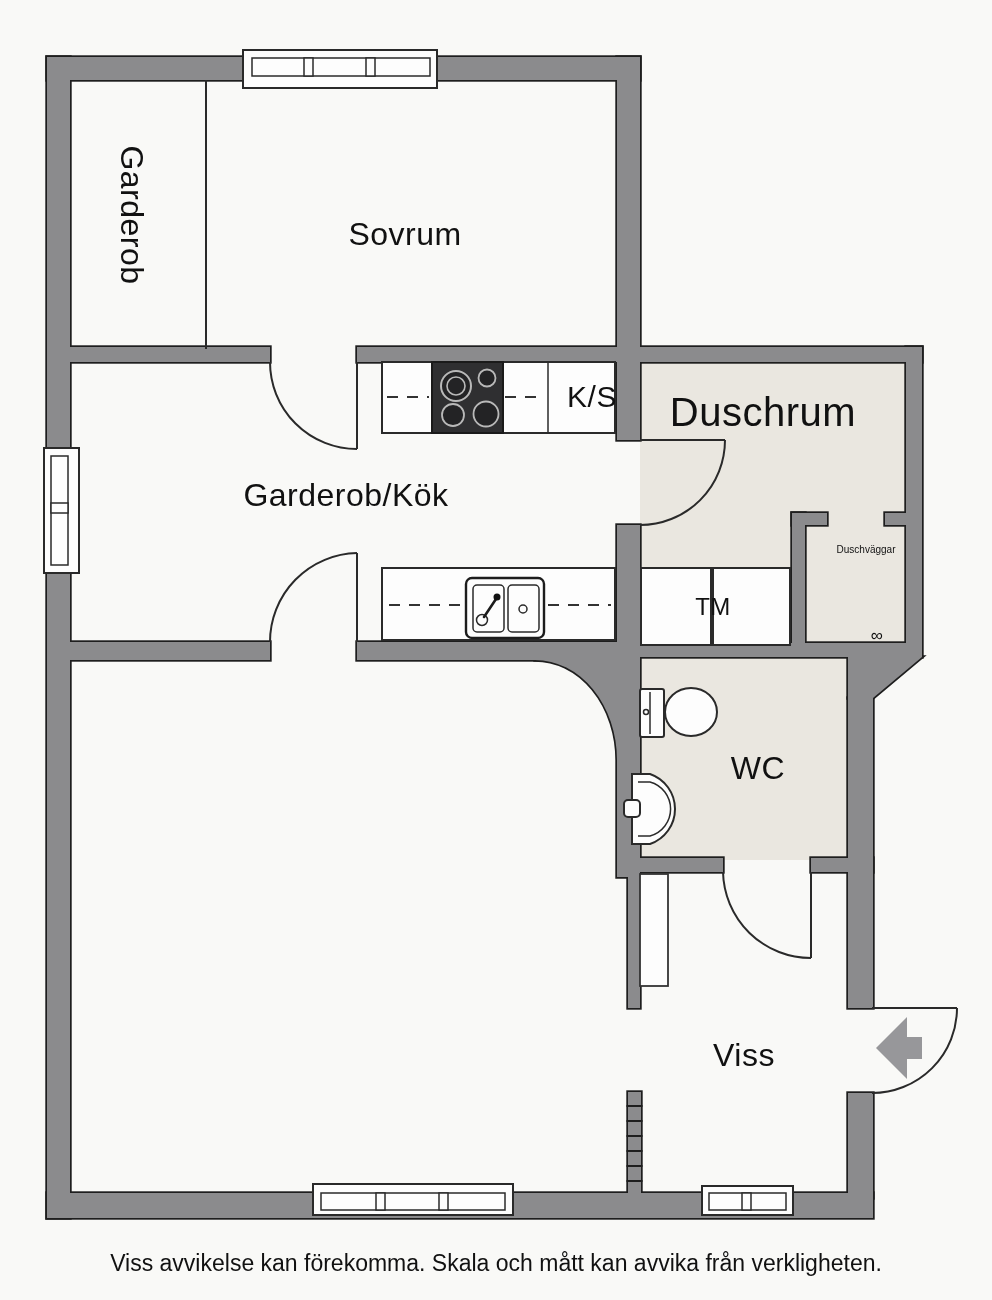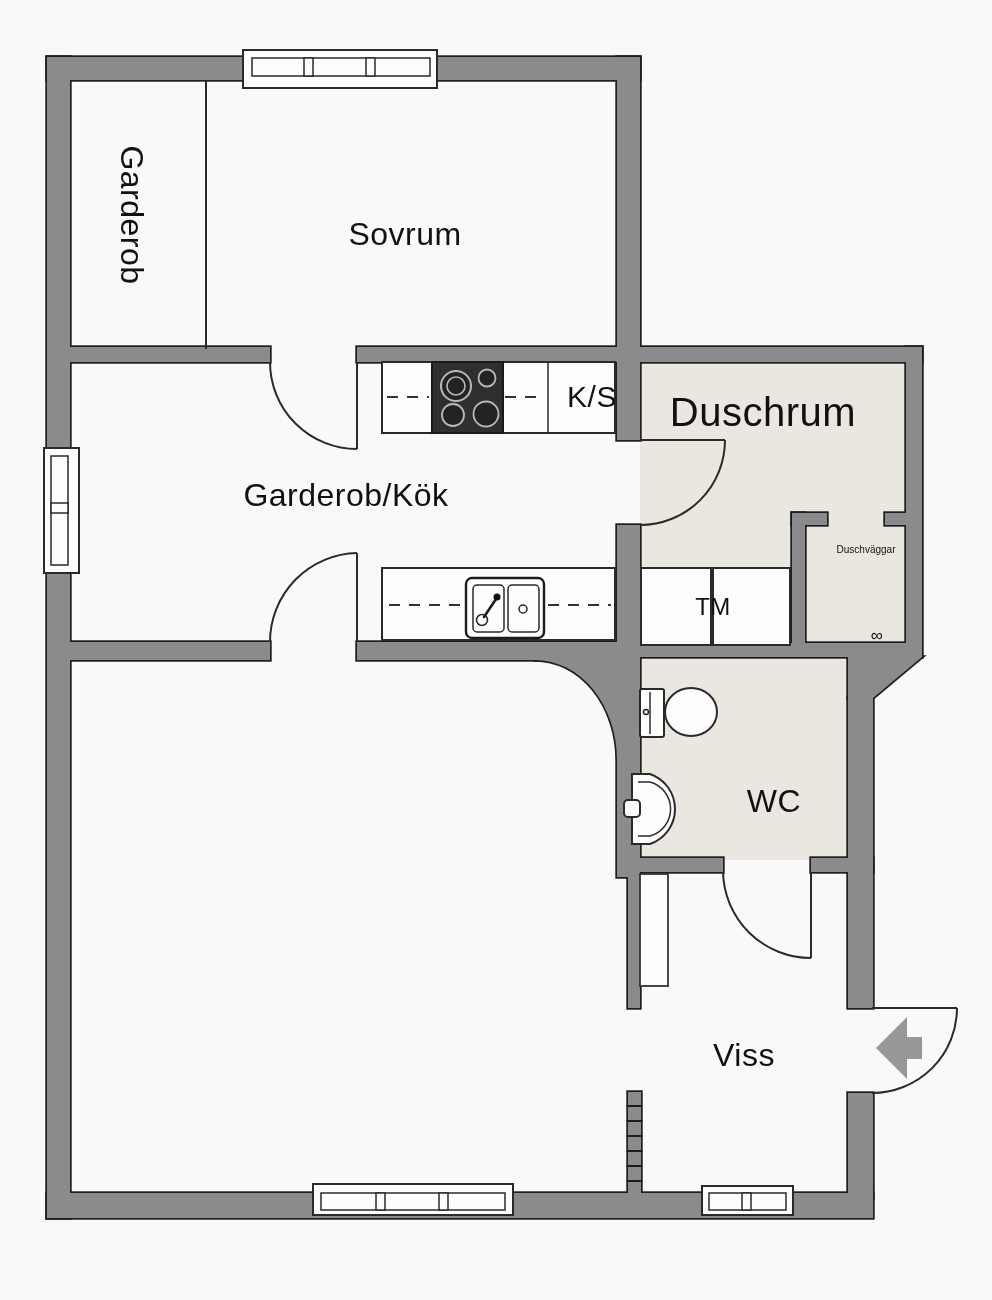--- a/index.html
+++ b/index.html
@@ -172,17 +172,18 @@
     <rect x="640" y="874" width="28" height="112" fill="#fdfdfd" stroke="#333" stroke-width="1.8"></rect>
   </svg>
 
   <div class="label rot" style="left:131px;top:215px;">Garderob</div>
   <div class="label" style="left:405px;top:234px;">Sovrum</div>
   <div class="label" style="left:346px;top:495px;">Garderob/Kök</div>
   <div class="label" style="left:584px;top:397px;font-size:30px;margin-left:8px;">K/S</div>
   <div class="label" style="left:763px;top:412px;font-size:40px;">Duschrum</div>
   <div class="label small" style="left:866px;top:549px;">Duschväggar</div>
   <div class="label" style="left:713px;top:607px;font-size:24px;">TM</div>
-  <div class="label" style="left:774px;top:768px;margin-top:33px;">WC</div>
+  <div class="label" style="left:758px;top:768px;">WC</div>
   <div class="label" style="left:744px;top:1055px;">Viss</div>
   <div class="label drain" style="left:877px;top:636px;">∞</div>
 
+  <div class="caption" style="left:496px;top:1263px;">Viss avvikelse kan förekomma. Skala och mått kan avvika från verkligheten.</div>
 </div>
 
 </body></html>

